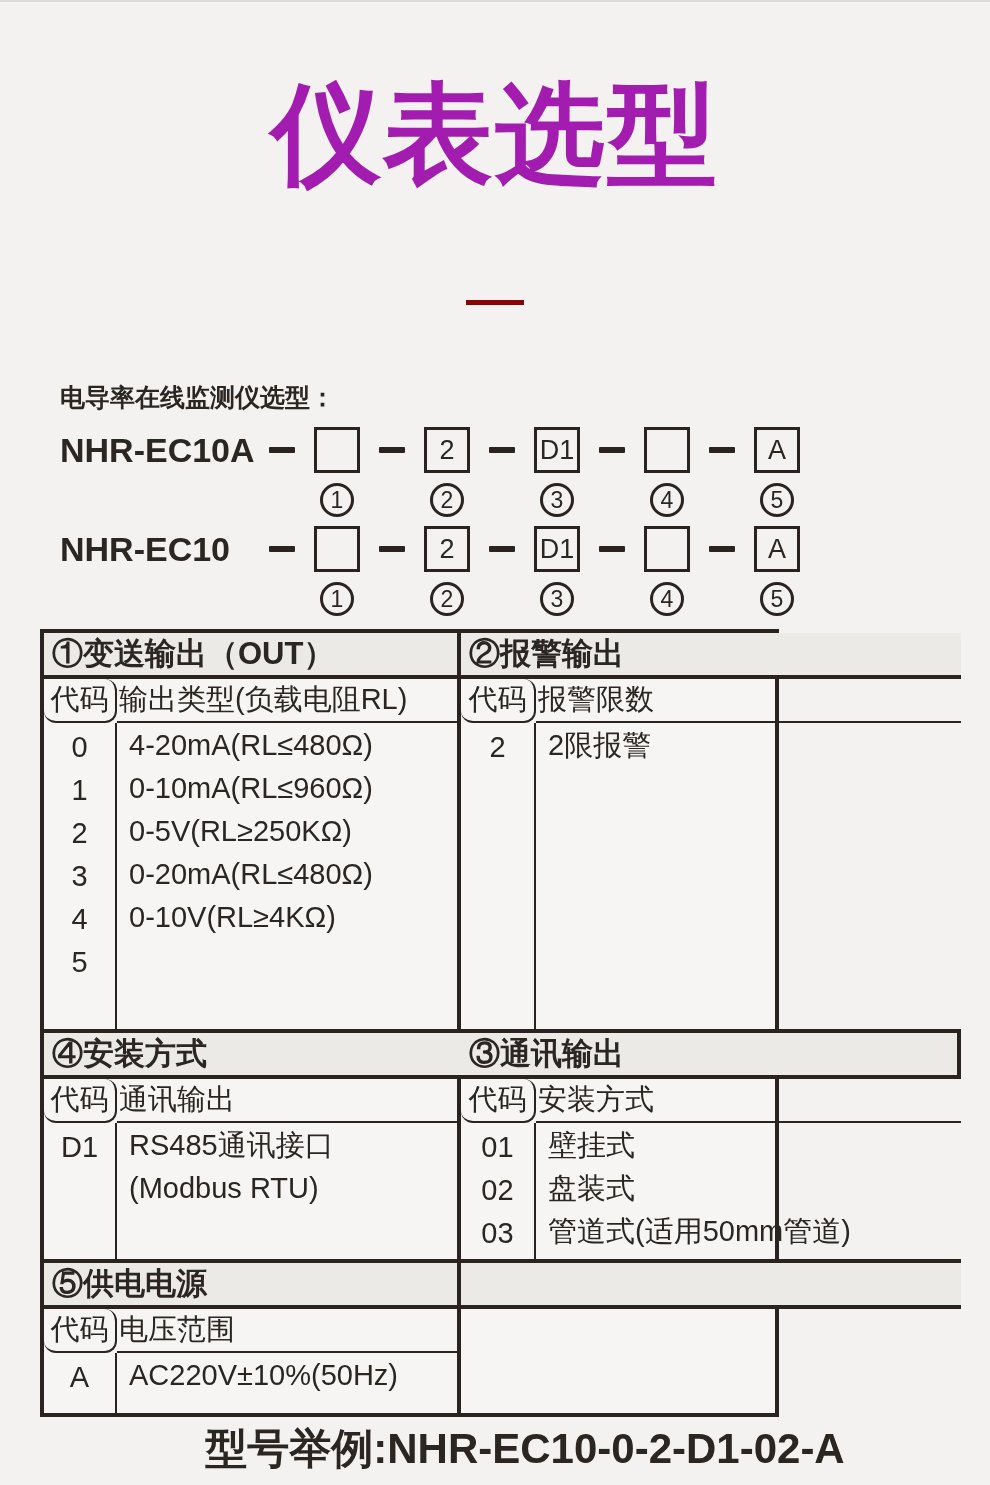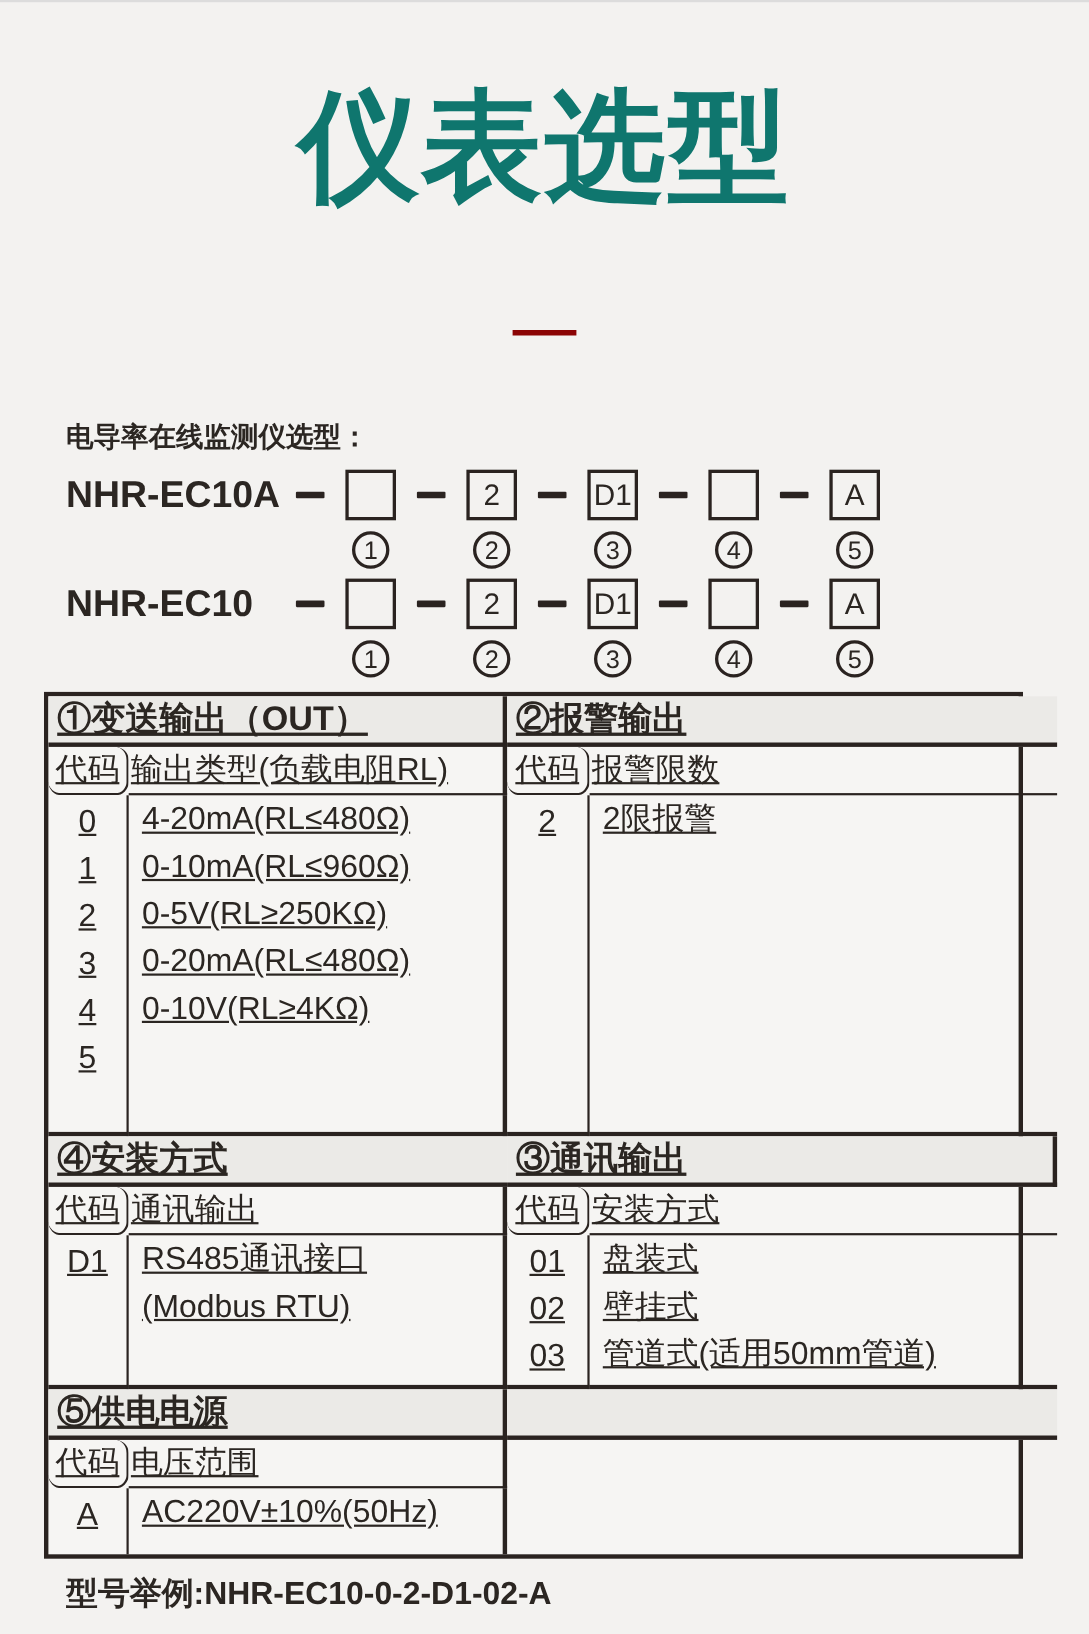--- a/index.html
+++ b/index.html
@@ -19,21 +19,21 @@
     font-family:"Liberation Sans", sans-serif;
     overflow:hidden;
   }
   .top-strip{height:2px;background:#dcdcdc;}
   .page-title{
     margin-top:72px;
     text-align:center;
     font-size:110px;
     line-height:120px;
     font-weight:900;
-    color:#0f766e;
+    color:#a21caf;
     letter-spacing:2px;
   }
   .red-dash{
     width:58px;height:5px;background:var(--red);
     margin:106px auto 0 auto;
   }
   .section-label{
     margin:72px 16px 0 60px;
     font-size:25px;line-height:40px;font-weight:bold;
   }
@@ -58,48 +58,47 @@
   }
   .ocircle{
     margin-top:10px;width:34px;height:34px;border:3px solid var(--bd);
     border-radius:50%;
     display:flex;align-items:center;justify-content:center;
     font-size:23px;
   }
   
   .sel-table{
     margin:13px 0 0 40px;
-    width:890px;
+    width:739px;
     display:grid;
     grid-template-columns:73px 344px 75px 425px;
     grid-template-rows:46px 44px 310px 46px 44px 140px 46px 44px 60px;
     border:4px solid var(--bd);
     background:var(--cellbg);
     font-size:29px;
-    text-decoration:underline;
   }
   .band{
     background:var(--band);
     font-weight:bold;font-size:31px;
     display:flex;align-items:center;
     padding-left:8px;
   }
   .span2{grid-column:span 2;}
   .merged{grid-column:span 2;grid-row:span 2;}
   .bb4{border-bottom:4px solid var(--bd);}
   .bb2{border-bottom:2px solid var(--bd);}
   .br4{border-right:4px solid var(--bd);}
   .br2{border-right:2px solid var(--bd);}
   .sub-c{display:flex;align-items:center;justify-content:center;border-radius:12px;}
   .sub-l{display:flex;align-items:center;padding-left:2px;}
   .codecol{padding-top:3px;text-align:center;line-height:43px;}
   .desccol{padding-top:1px;padding-left:12px;line-height:43px;}
   .example-line{
     margin:12px 0 0 60px;
-    font-size:29px;font-weight:bold;line-height:40px;
+    font-size:42px;font-weight:bold;line-height:40px;text-align:center;
   }
 </style>
 </head>
 <body>
 
 <div class="top-strip"></div>
 
 <h1 class="page-title">仪表选型</h1>
 
 <div class="red-dash"></div>
@@ -214,22 +213,22 @@
   <div class="desccol br4 bb4">
     <div>RS485通讯接口</div>
     <div>(Modbus RTU)</div>
   </div>
   <div class="codecol br2 bb4">
     <div>01</div>
     <div>02</div>
     <div>03</div>
   </div>
   <div class="desccol bb4">
+    <div>壁挂式</div>
     <div>盘装式</div>
-    <div>壁挂式</div>
     <div>管道式(适用50mm管道)</div>
   </div>
 
   <div class="band span2 br4 bb4">⑤供电电源</div>
   <div class="band span2 bb4"></div>
 
   <div class="sub-c br2 bb2">代码</div>
   <div class="sub-l br4 bb2">电压范围</div>
   <div class="merged"></div>
 

